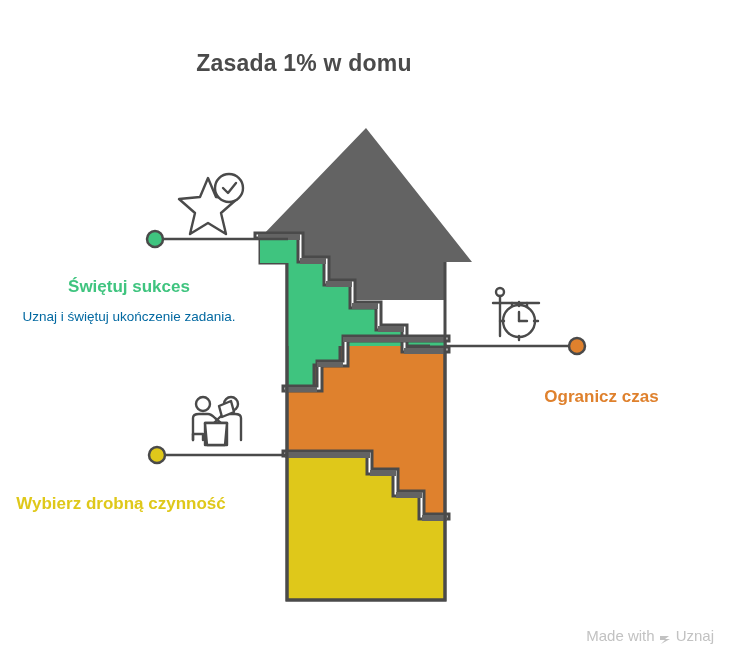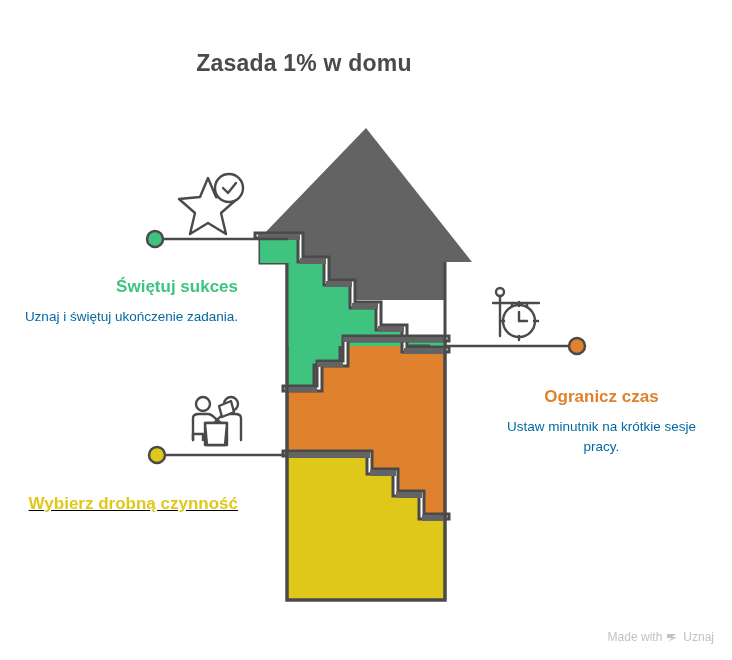--- a/index.html
+++ b/index.html
@@ -44,37 +44,37 @@
     font-size: 17px;
     font-weight: bold;
     line-height: 23px;
   }
   .desc {
     font-size: 13.5px;
     color: #0369a1;
     line-height: 20px;
     margin-top: 9px;
   }
-  .right-align { text-align: right; }
+  .right-align { text-align: center; }
   .left-align { text-align: center; }
 
   .blk-celebrate { left: 20px; top: 275px; width: 218px; }
   .blk-celebrate .heading { color: #3fc47f; }
 
   .blk-limit { left: 494px; top: 385px; width: 215px; }
   .blk-limit .heading { color: #df812d; }
 
-  .blk-task { left: 20px; top: 492px; width: 218px; text-decoration: underline; }
+  .blk-task { left: 12px; top: 492px; width: 218px; }
   .blk-task .heading { color: #dfc81a; }
 
   .footer {
     position: absolute;
     right: 18px;
     bottom: 16px;
-    font-size: 12px;
+    font-size: 15px;
     color: #c2c2c2;
     display: flex;
     align-items: flex-end;
     gap: 4px;
   }
   .footer .logo { display: inline-block; width: 13px; height: 12px; }
 </style>
 </head>
 <body>
 
@@ -215,21 +215,20 @@
 
   </svg>
 
   <div class="block blk-celebrate right-align">
     <div class="heading">Świętuj sukces</div>
     <div class="desc">Uznaj i świętuj ukończenie zadania.</div>
   </div>
 
   <div class="block blk-limit left-align">
     <div class="heading">Ogranicz czas</div>
-    <div class="desc">Ustaw minutnik na krótkie sesje pracy.</div>
   </div>
 
   <div class="block blk-task right-align">
     <div class="heading">Wybierz drobną czynność</div>
   </div>
 
   <div class="footer">
     <span>Made with</span>
     <span class="logo">
       <svg viewBox="0 0 13 12" width="13" height="12">

